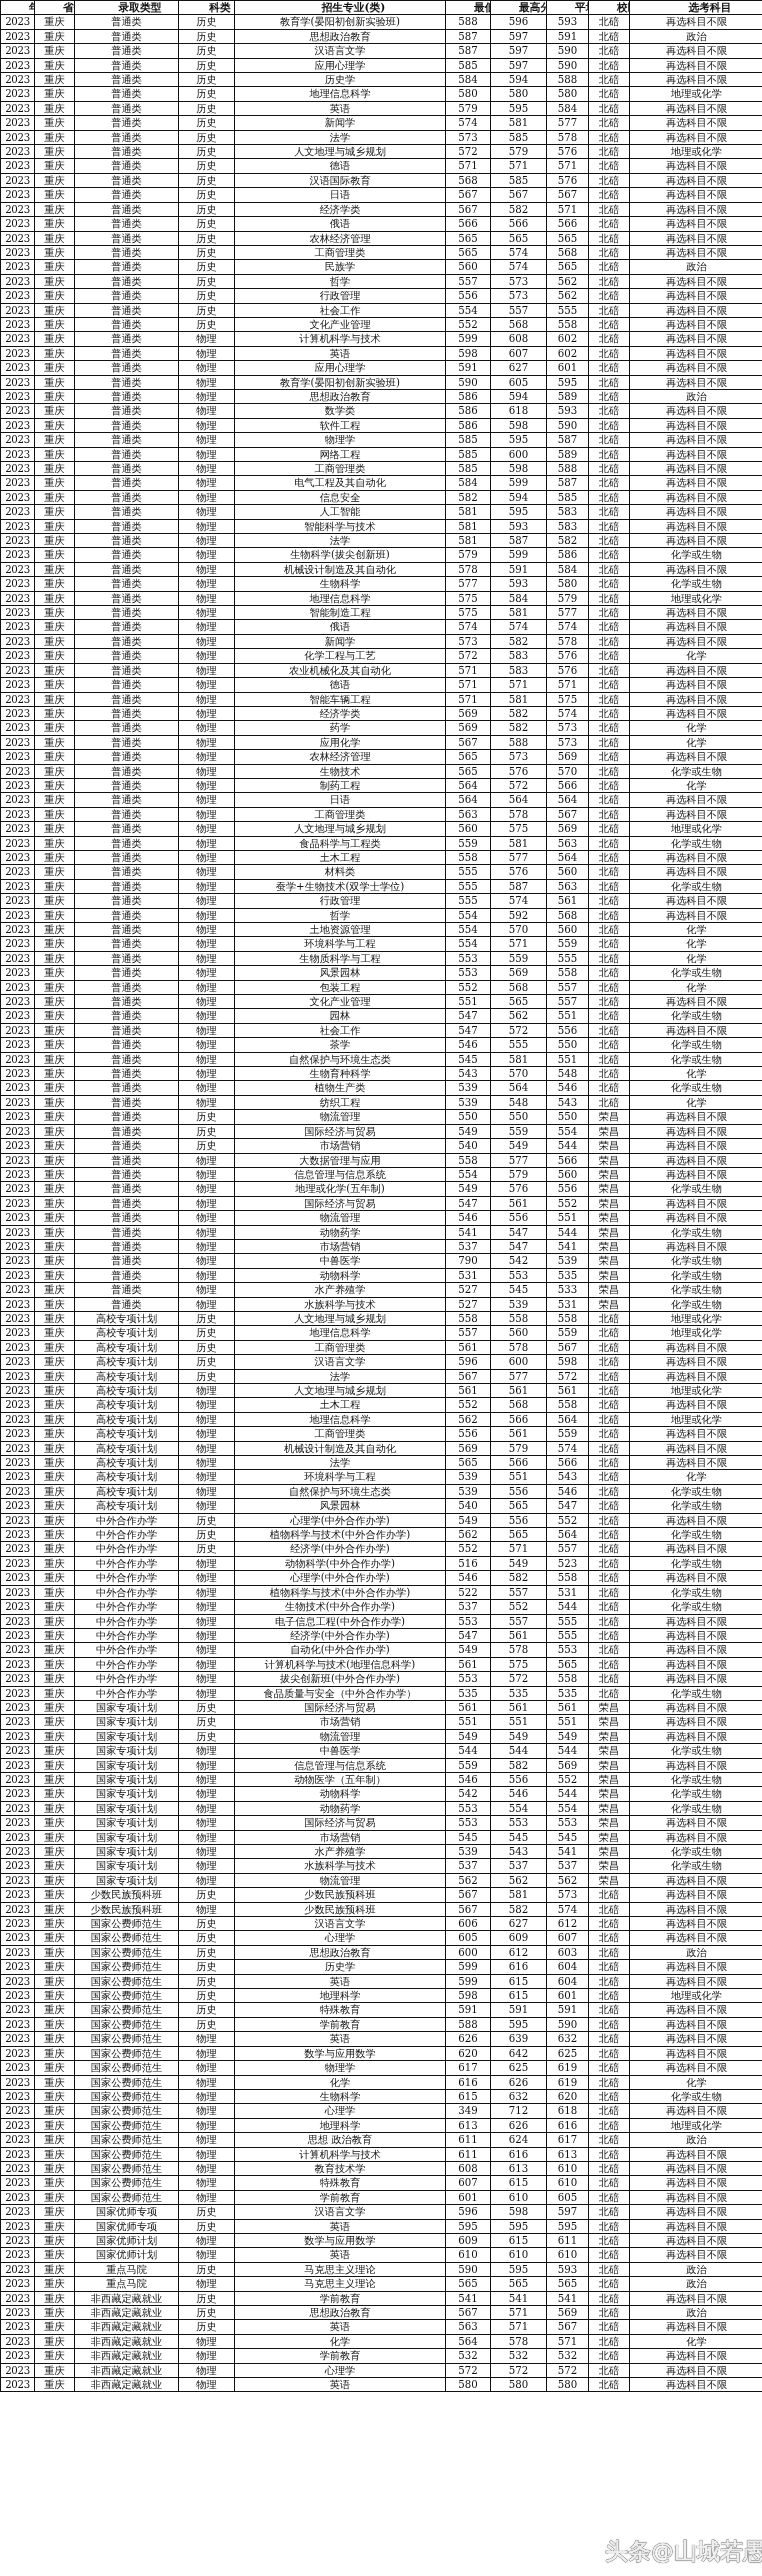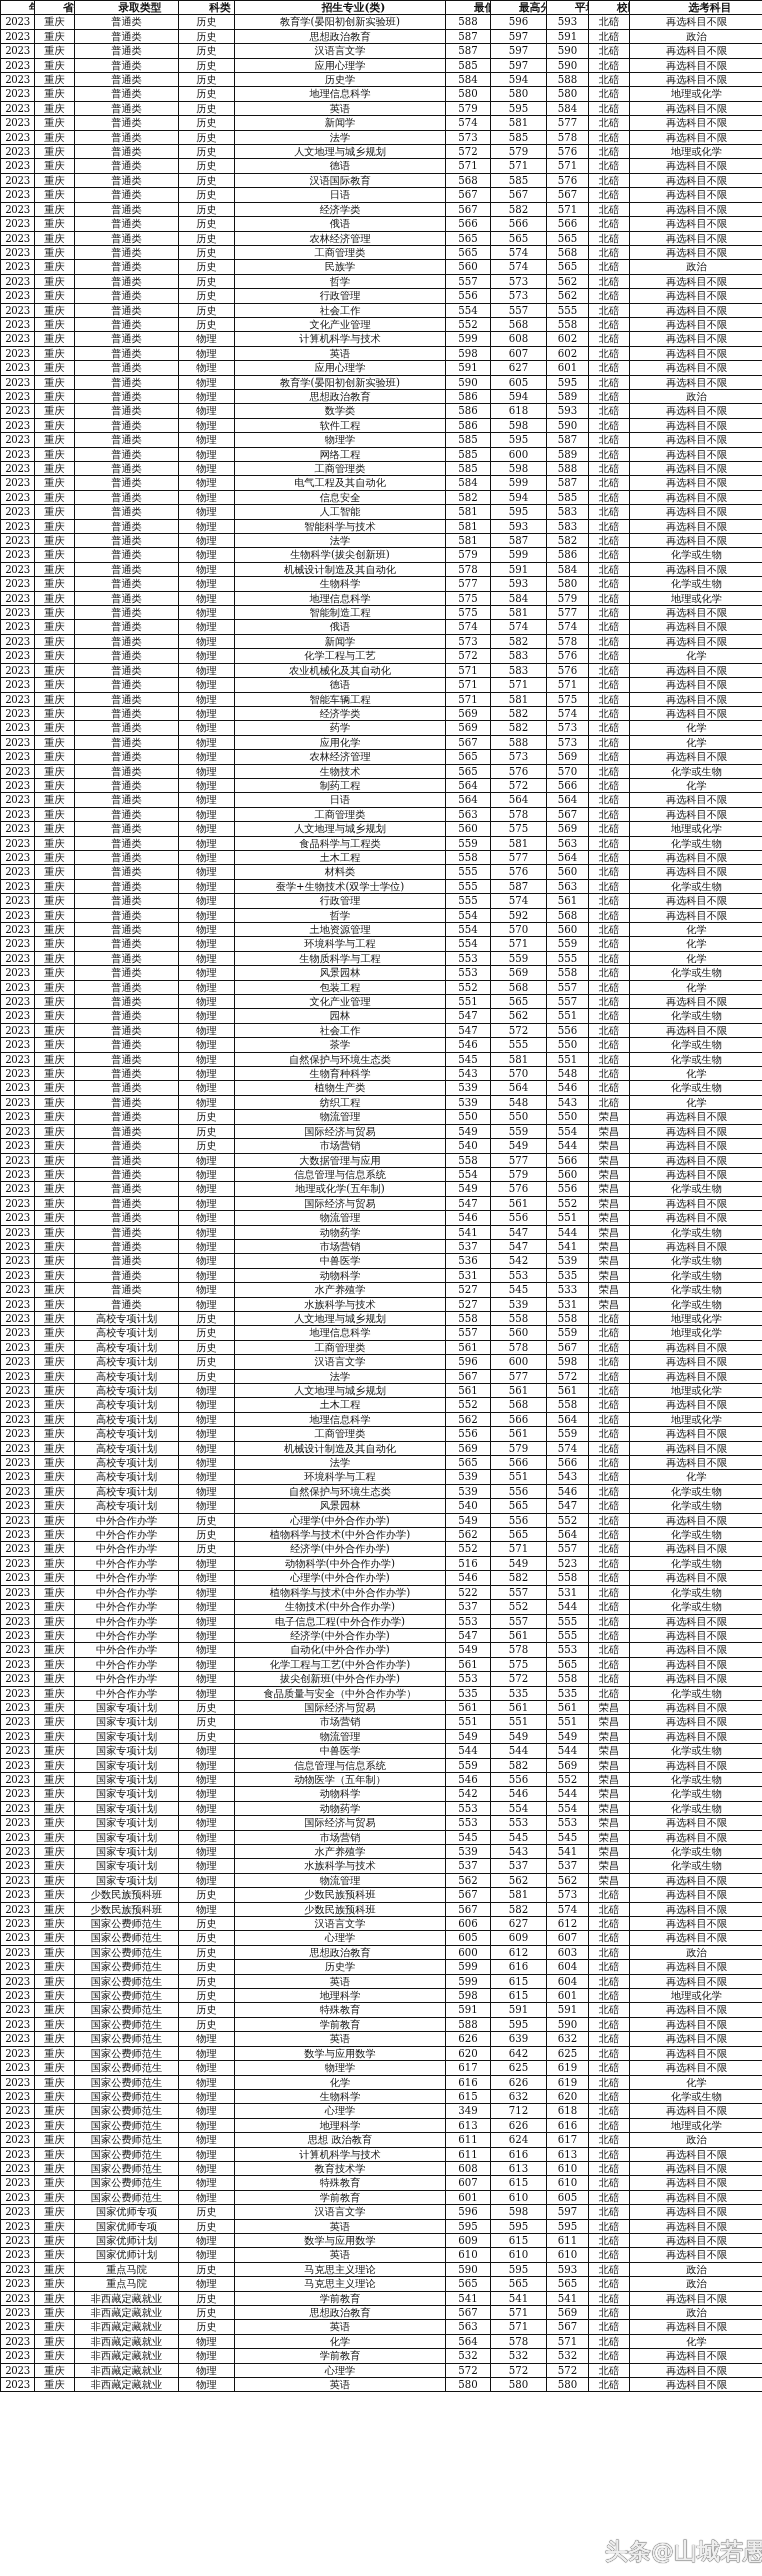--- a/index.html
+++ b/index.html
@@ -1106,21 +1106,21 @@
         <td>541</td>
         <td>荣昌</td>
         <td>再选科目不限</td>
       </tr>
       <tr>
         <td class="year">2023</td>
         <td>重庆</td>
         <td>普通类</td>
         <td>物理</td>
         <td>中兽医学</td>
-        <td>536</td>
+        <td>790</td>
         <td>542</td>
         <td>539</td>
         <td>荣昌</td>
         <td>化学或生物</td>
       </tr>
       <tr>
         <td class="year">2023</td>
         <td>重庆</td>
         <td>普通类</td>
         <td>物理</td>
@@ -1441,21 +1441,21 @@
         <td>578</td>
         <td>553</td>
         <td>北碚</td>
         <td>再选科目不限</td>
       </tr>
       <tr>
         <td class="year">2023</td>
         <td>重庆</td>
         <td>中外合作办学</td>
         <td>物理</td>
-        <td>化学工程与工艺(中外合作办学)</td>
+        <td>计算机科学与技术(地理信息科学)</td>
         <td>561</td>
         <td>575</td>
         <td>565</td>
         <td>北碚</td>
         <td>再选科目不限</td>
       </tr>
       <tr>
         <td class="year">2023</td>
         <td>重庆</td>
         <td>中外合作办学</td>

